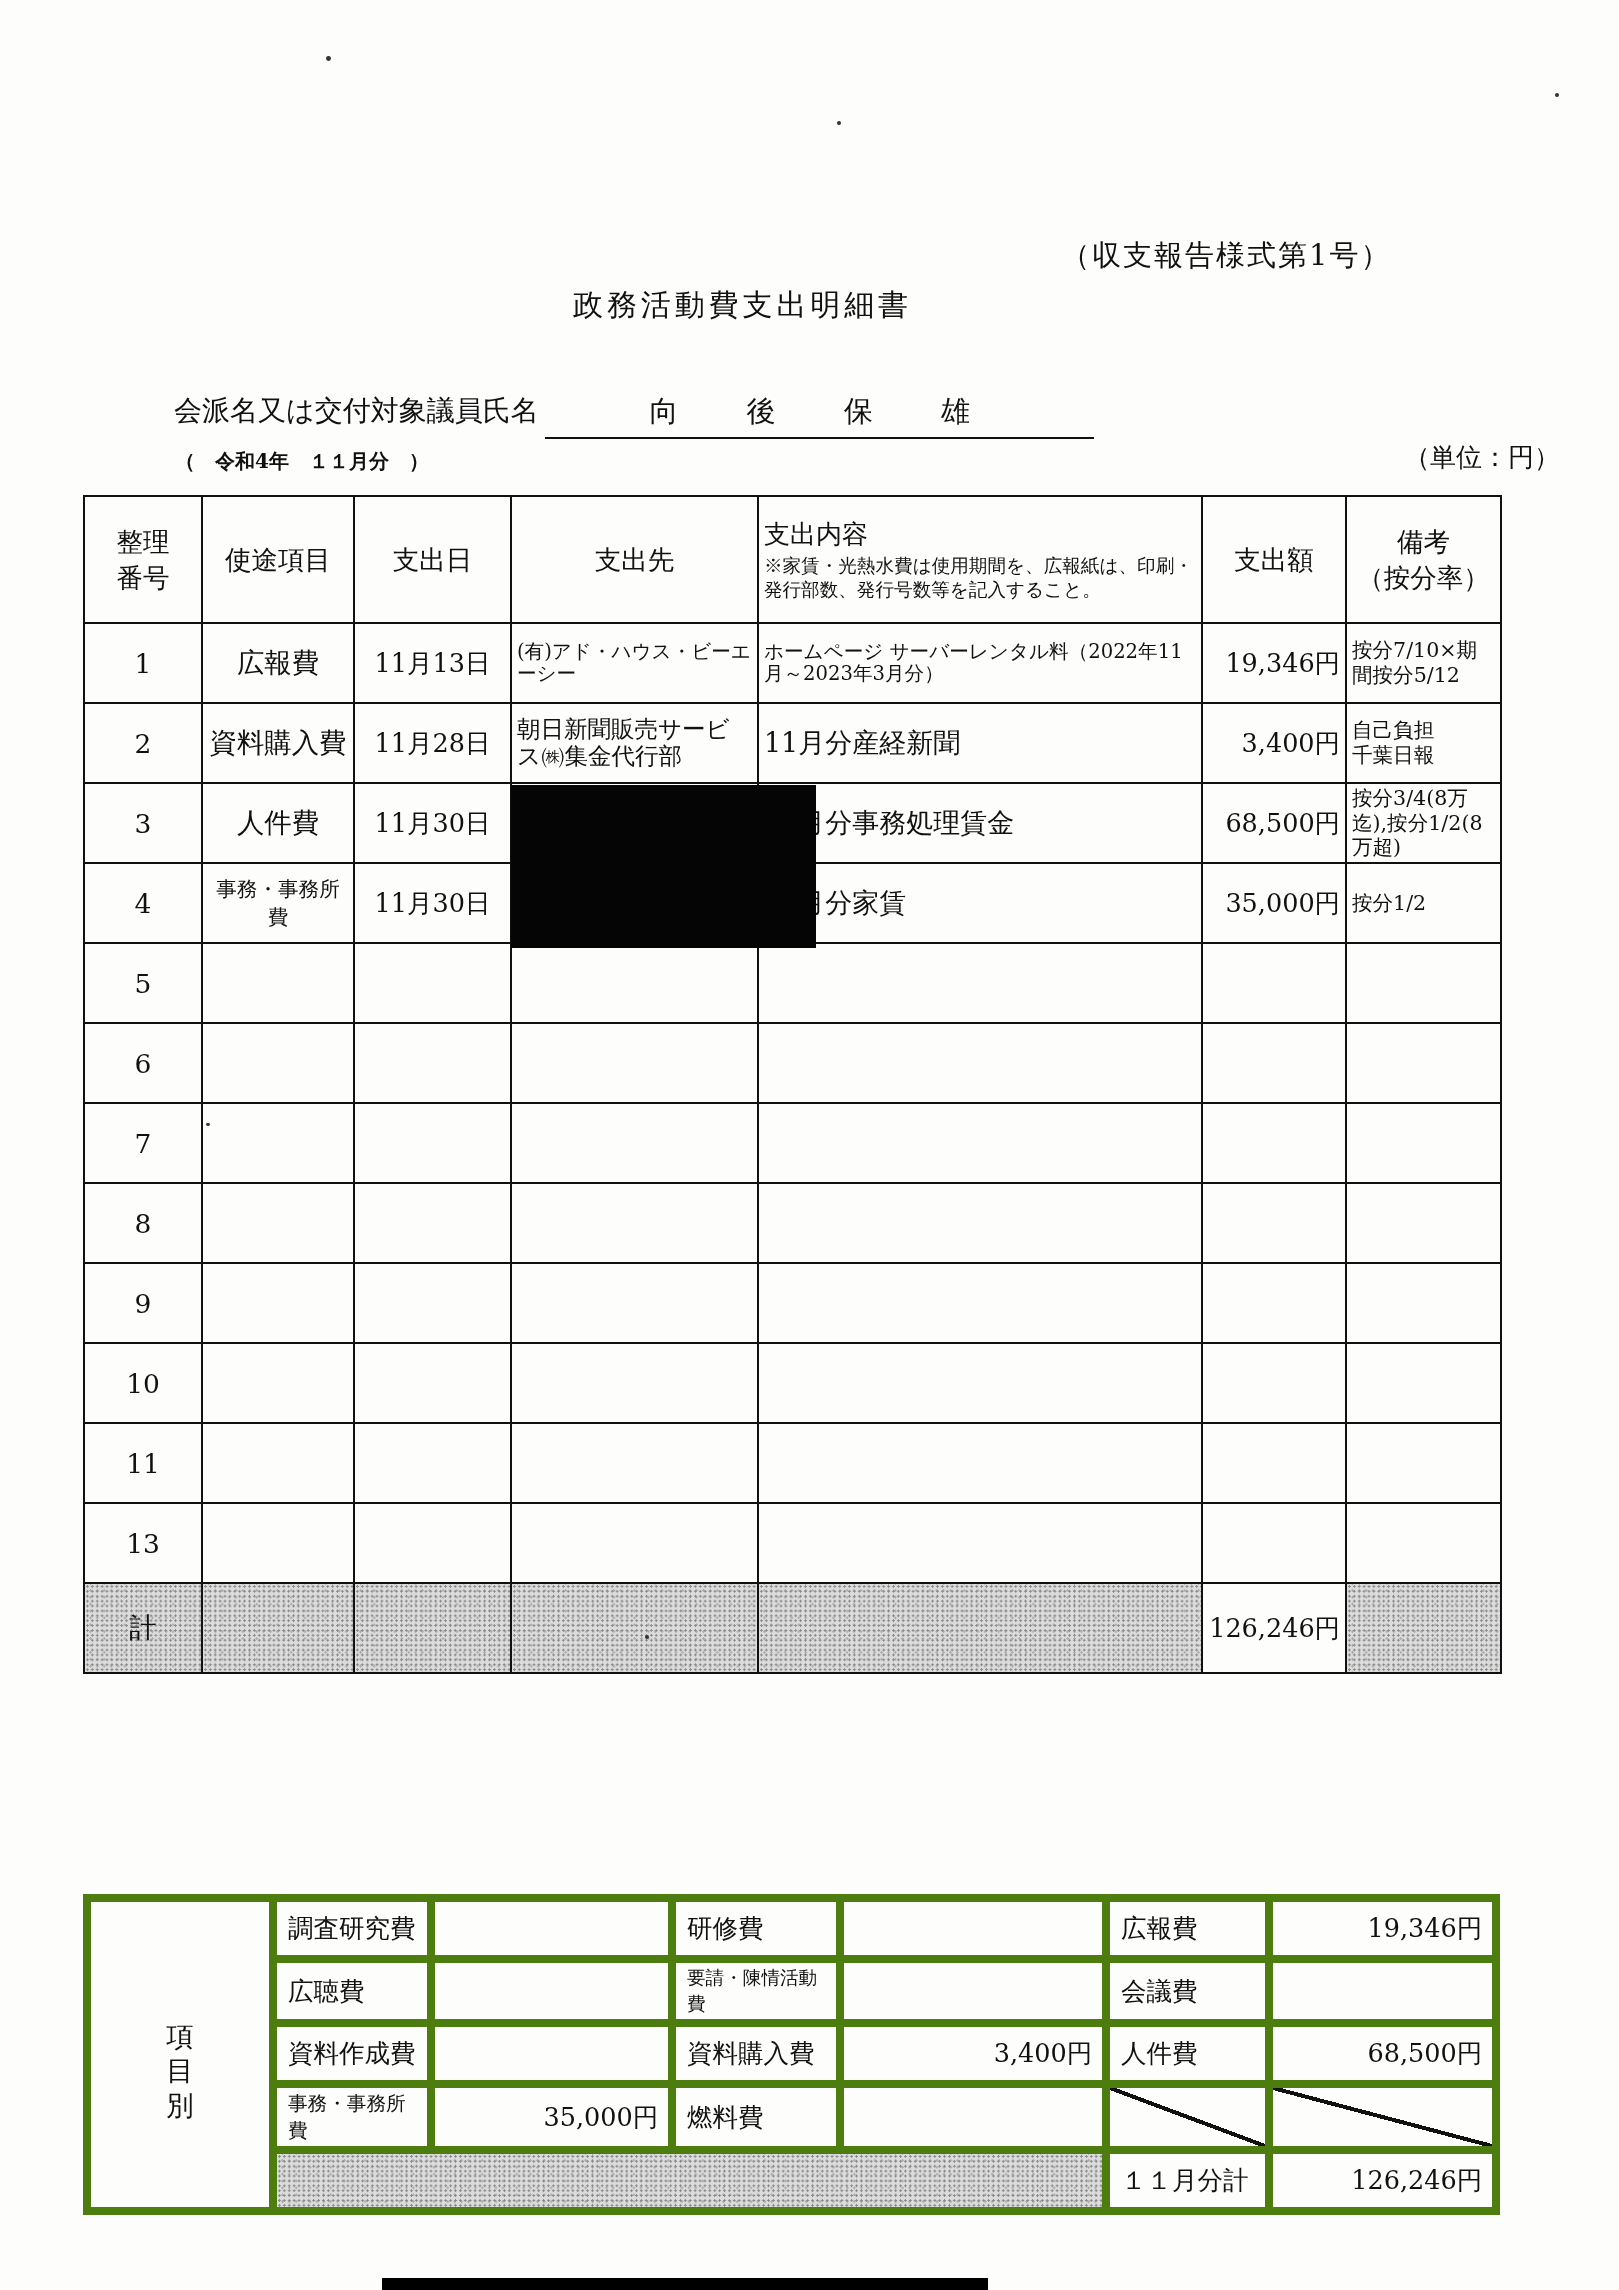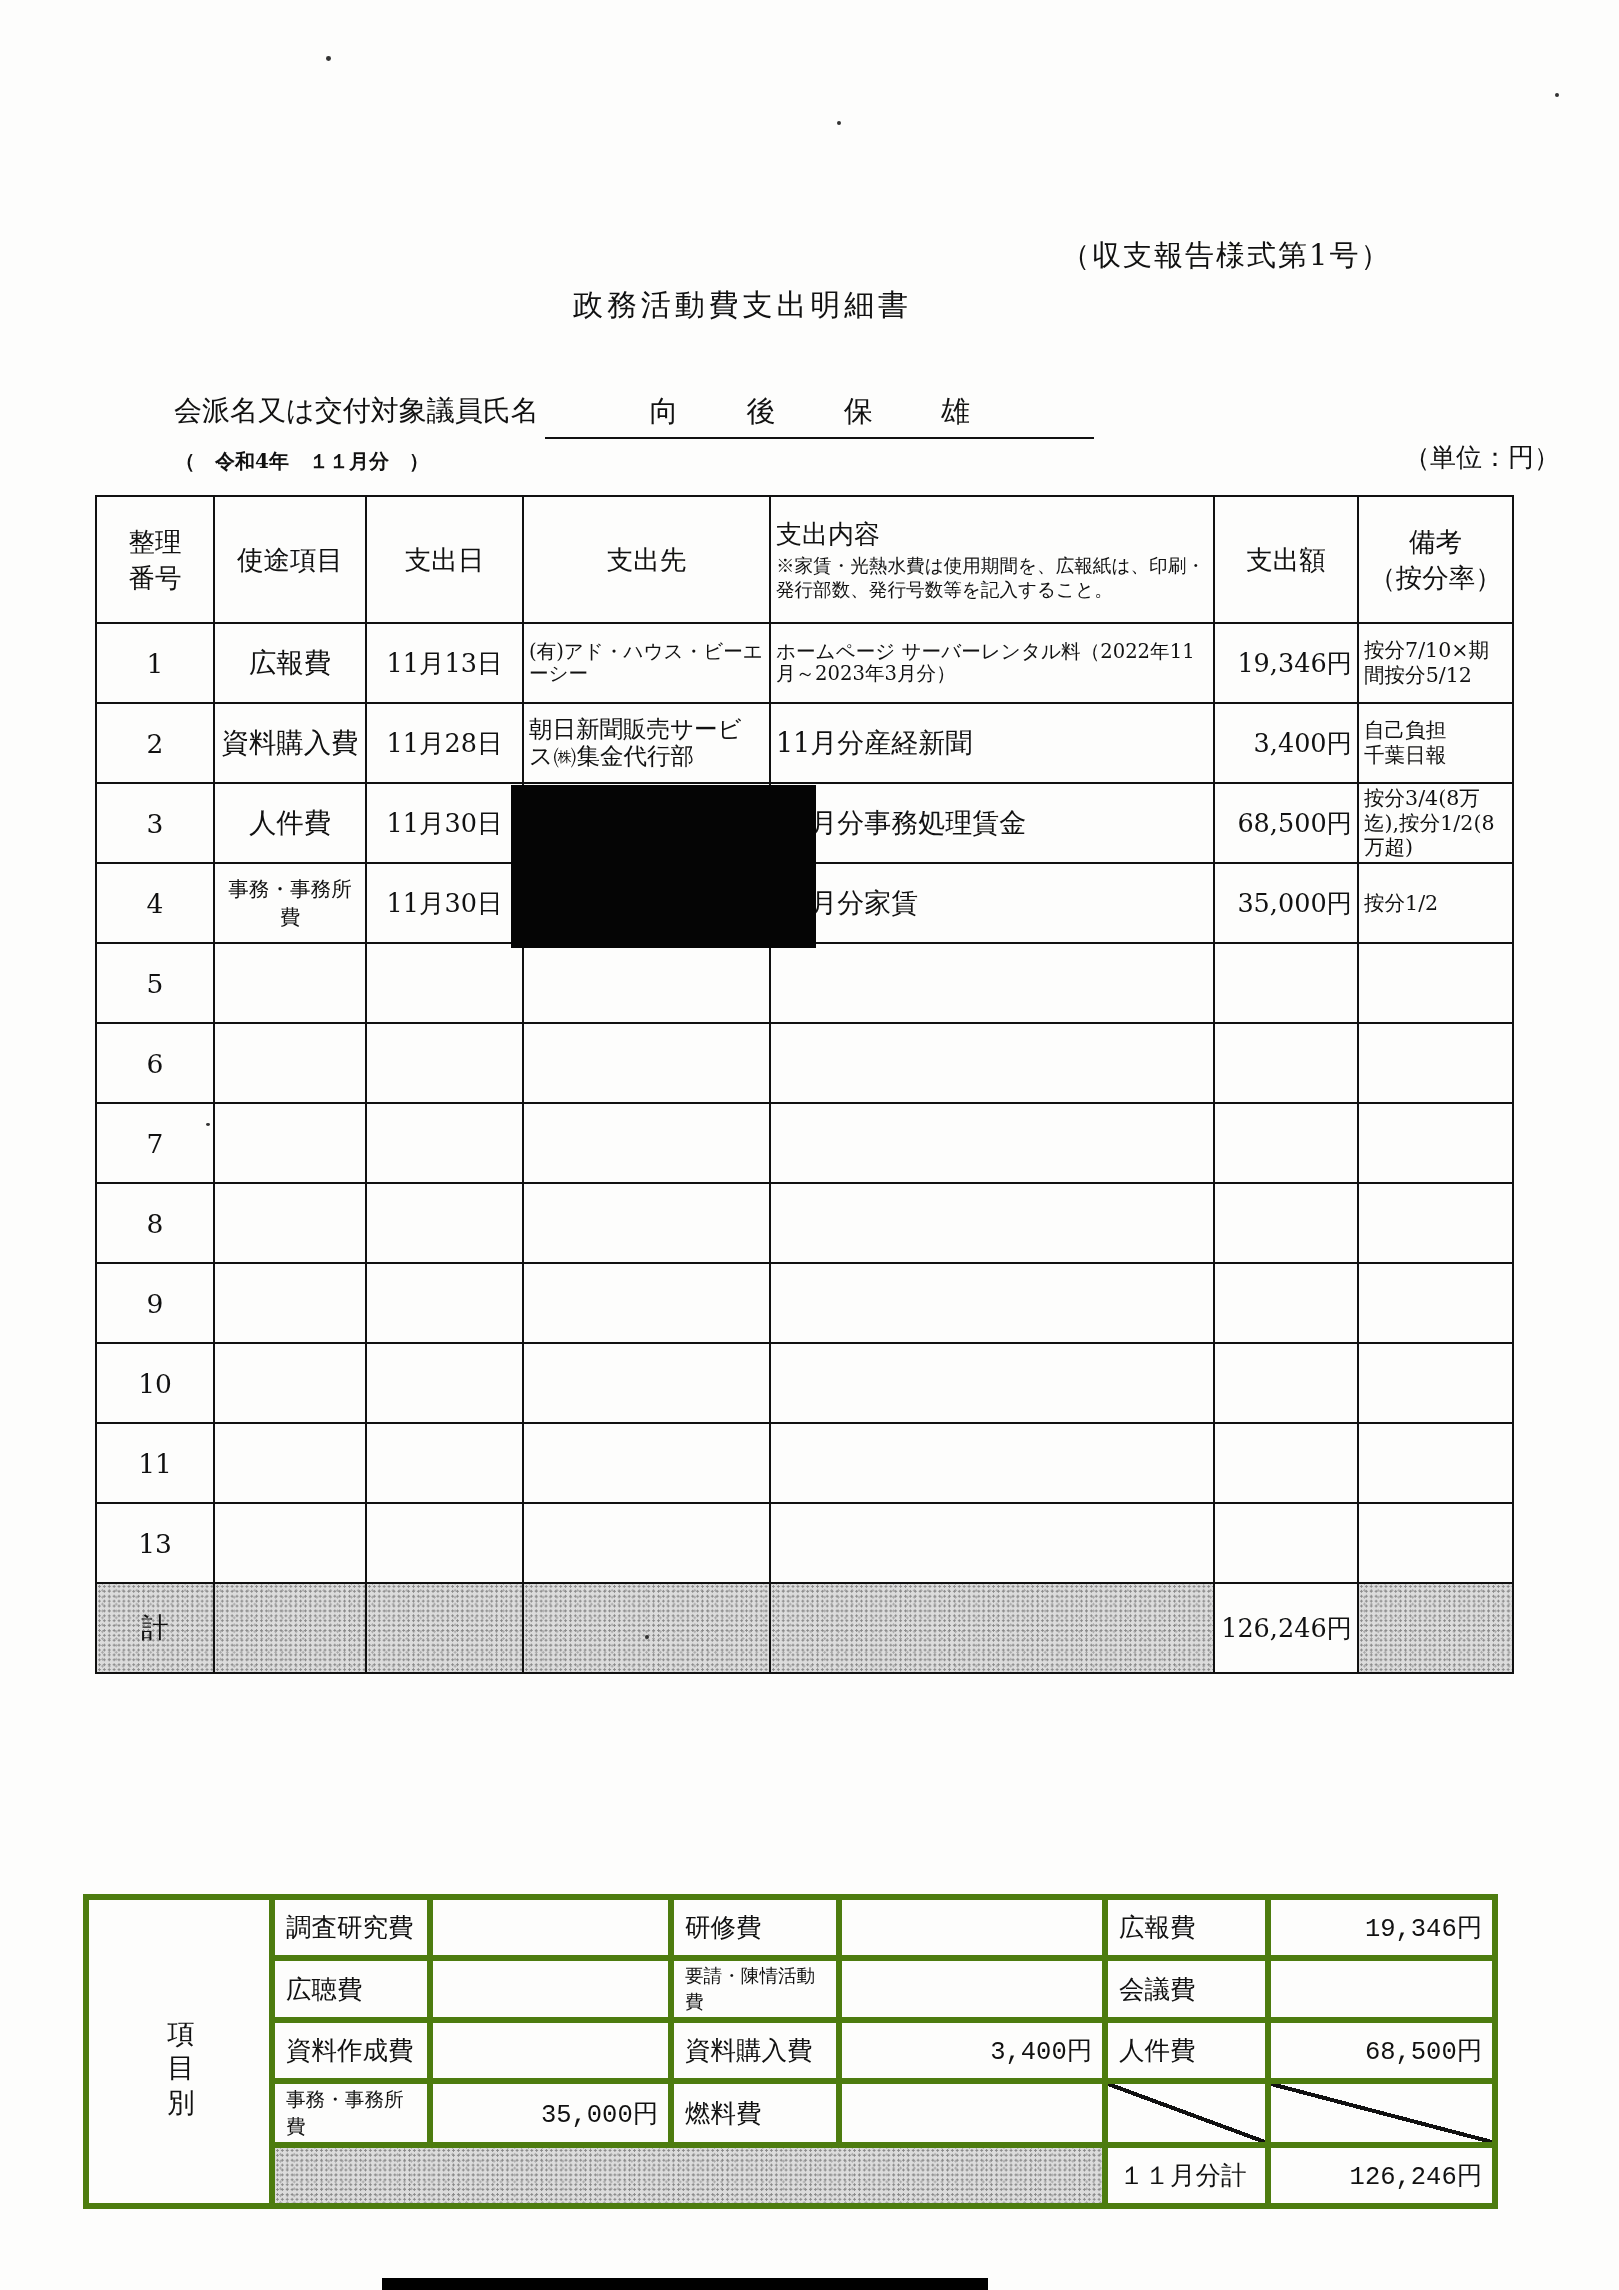--- a/index.html
+++ b/index.html
@@ -23,21 +23,20 @@
     white-space:nowrap;
   }
   .period{position:absolute;left:175px;top:448px;font-size:20px;font-weight:bold;}
   .unit-note{position:absolute;left:1404px;top:440px;font-size:26px;}
 
   
   table.main{
     position:absolute;left:83px;top:495px;width:1416px;
     border-collapse:collapse;table-layout:fixed;
     border:2.9px solid #111;
-    margin-left:12px;
   }
   table.main td{border:2px solid #111;vertical-align:middle;padding:2px 4.9px;overflow:hidden;}
   table.main tr.head{height:127px;}
   table.main tr.head td{text-align:center;font-size:26.5px;}
   .pre{white-space:pre-line;}
   .h-title{font-size:26px;text-align:left;}
   .h-note{font-size:18.6px;text-align:left;line-height:1.28;margin-top:2px;}
   table.main tr.drow{height:80px;}
   table.main tr.trow{height:90px;}
   .c{text-align:center;} .l{text-align:left;} .r{text-align:right;}
@@ -60,21 +59,21 @@
     background-position:0 0,2px 2.9px;
   }
   .redaction{position:absolute;left:511px;top:785px;width:305px;height:163px;background:#050505;}
 
   
   table.summary{
     position:absolute;left:83px;top:1894px;width:1408px;
     border-collapse:collapse;table-layout:fixed;
     border:2.9px solid #111;
   }
-  table.summary td{border:6px solid #4d7c0f;vertical-align:middle;padding:2px 11px;overflow:hidden;font-family:Liberation Mono, monospace;}
+  table.summary td{border:8px solid #4d7c0f;vertical-align:middle;padding:2px 11px;overflow:hidden;}
   table.summary tr{height:61px;}
   td.side{text-align:center;}
   td.side div{writing-mode:vertical-rl;margin:0 auto;font-size:27.4px;letter-spacing:33px;}
   table.summary td.lbl{font-size:25.5px;text-align:left;}
   table.summary td.val{font-size:25.5px;text-align:right;padding-right:9.8px;}
   .fs19{font-size:18.6px !important;margin-left:24px;}
   .fs20{font-size:19.6px !important;}
   td.diag{
     padding:0;
     background:linear-gradient(to right top,

